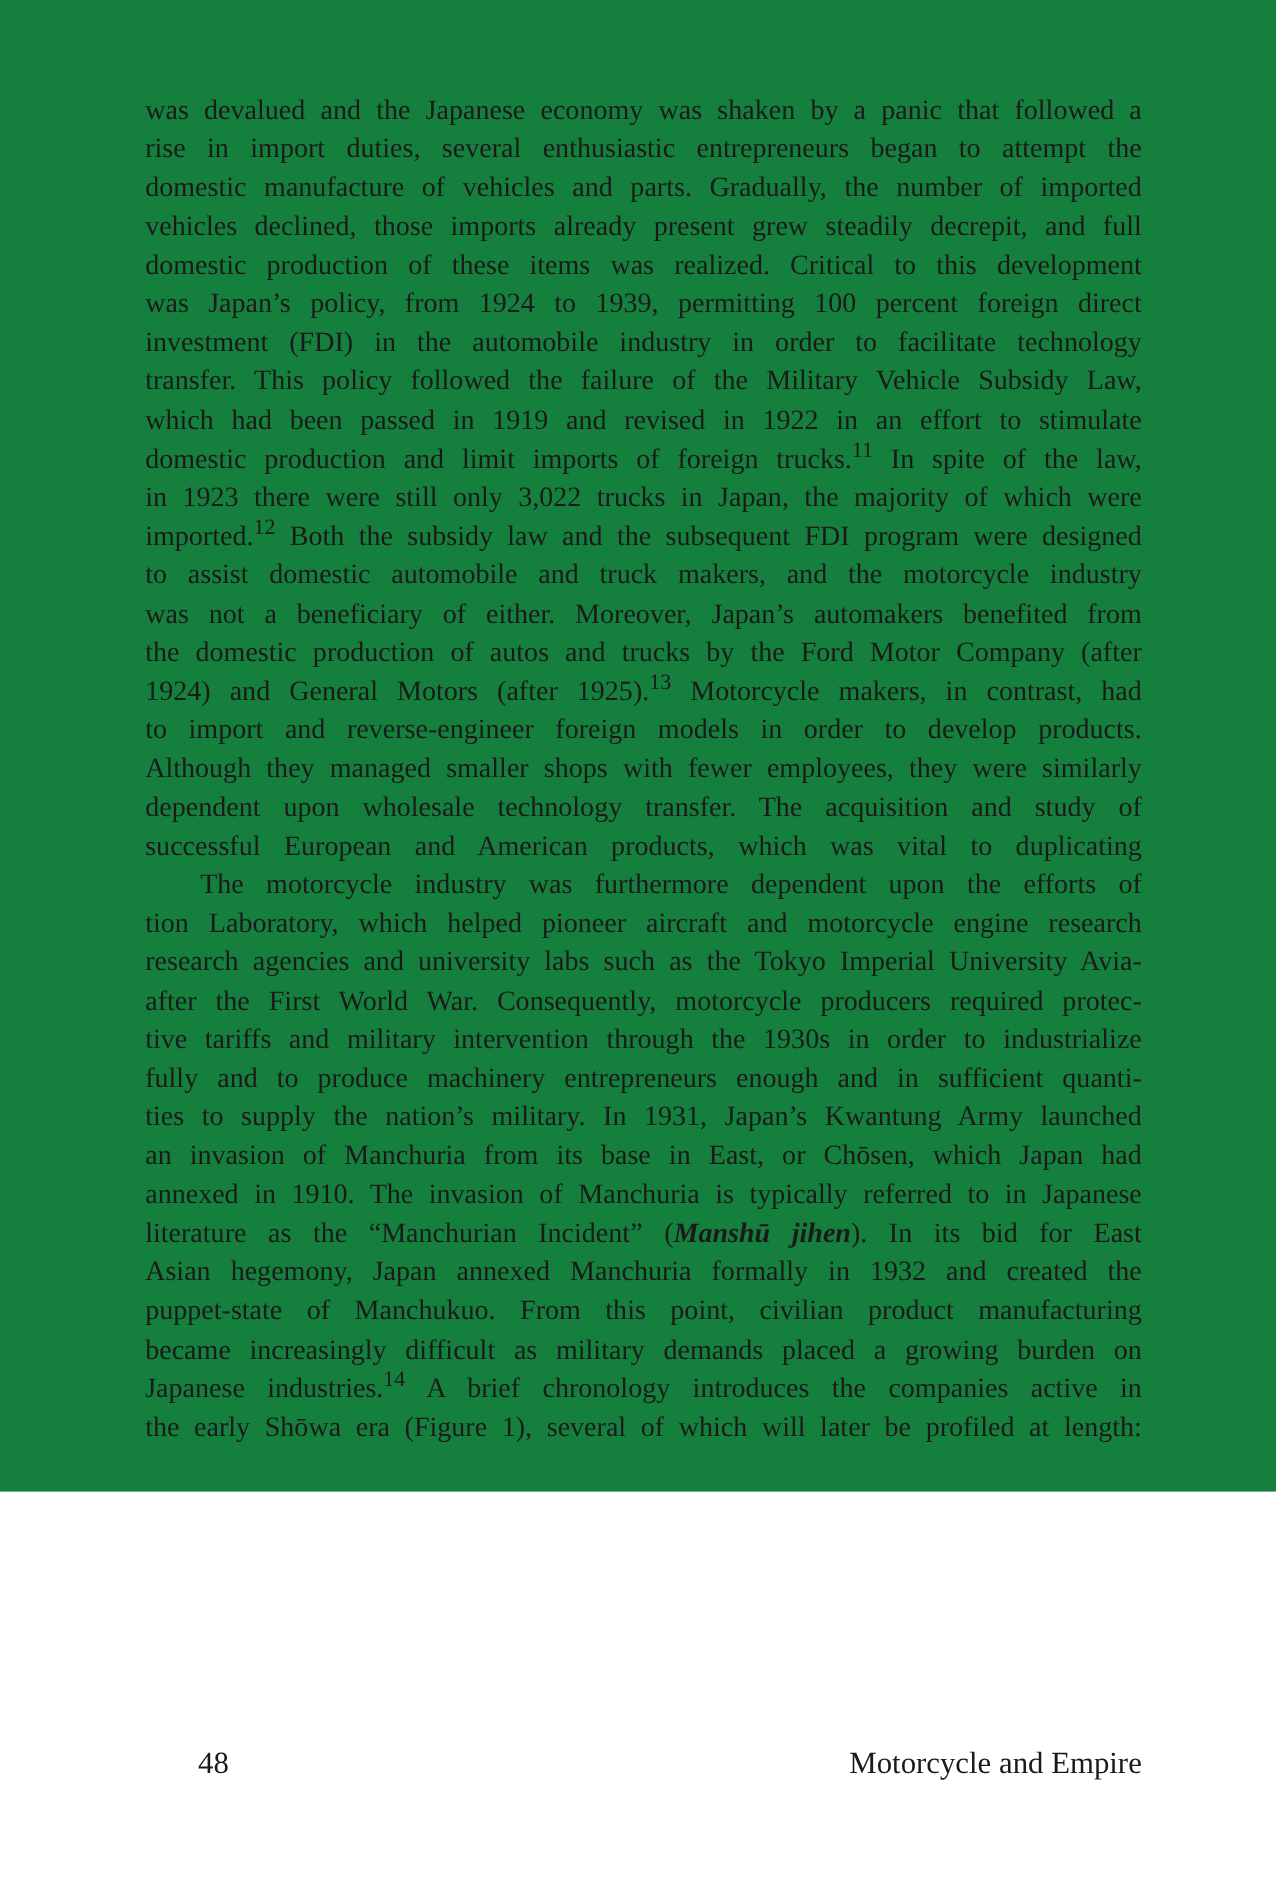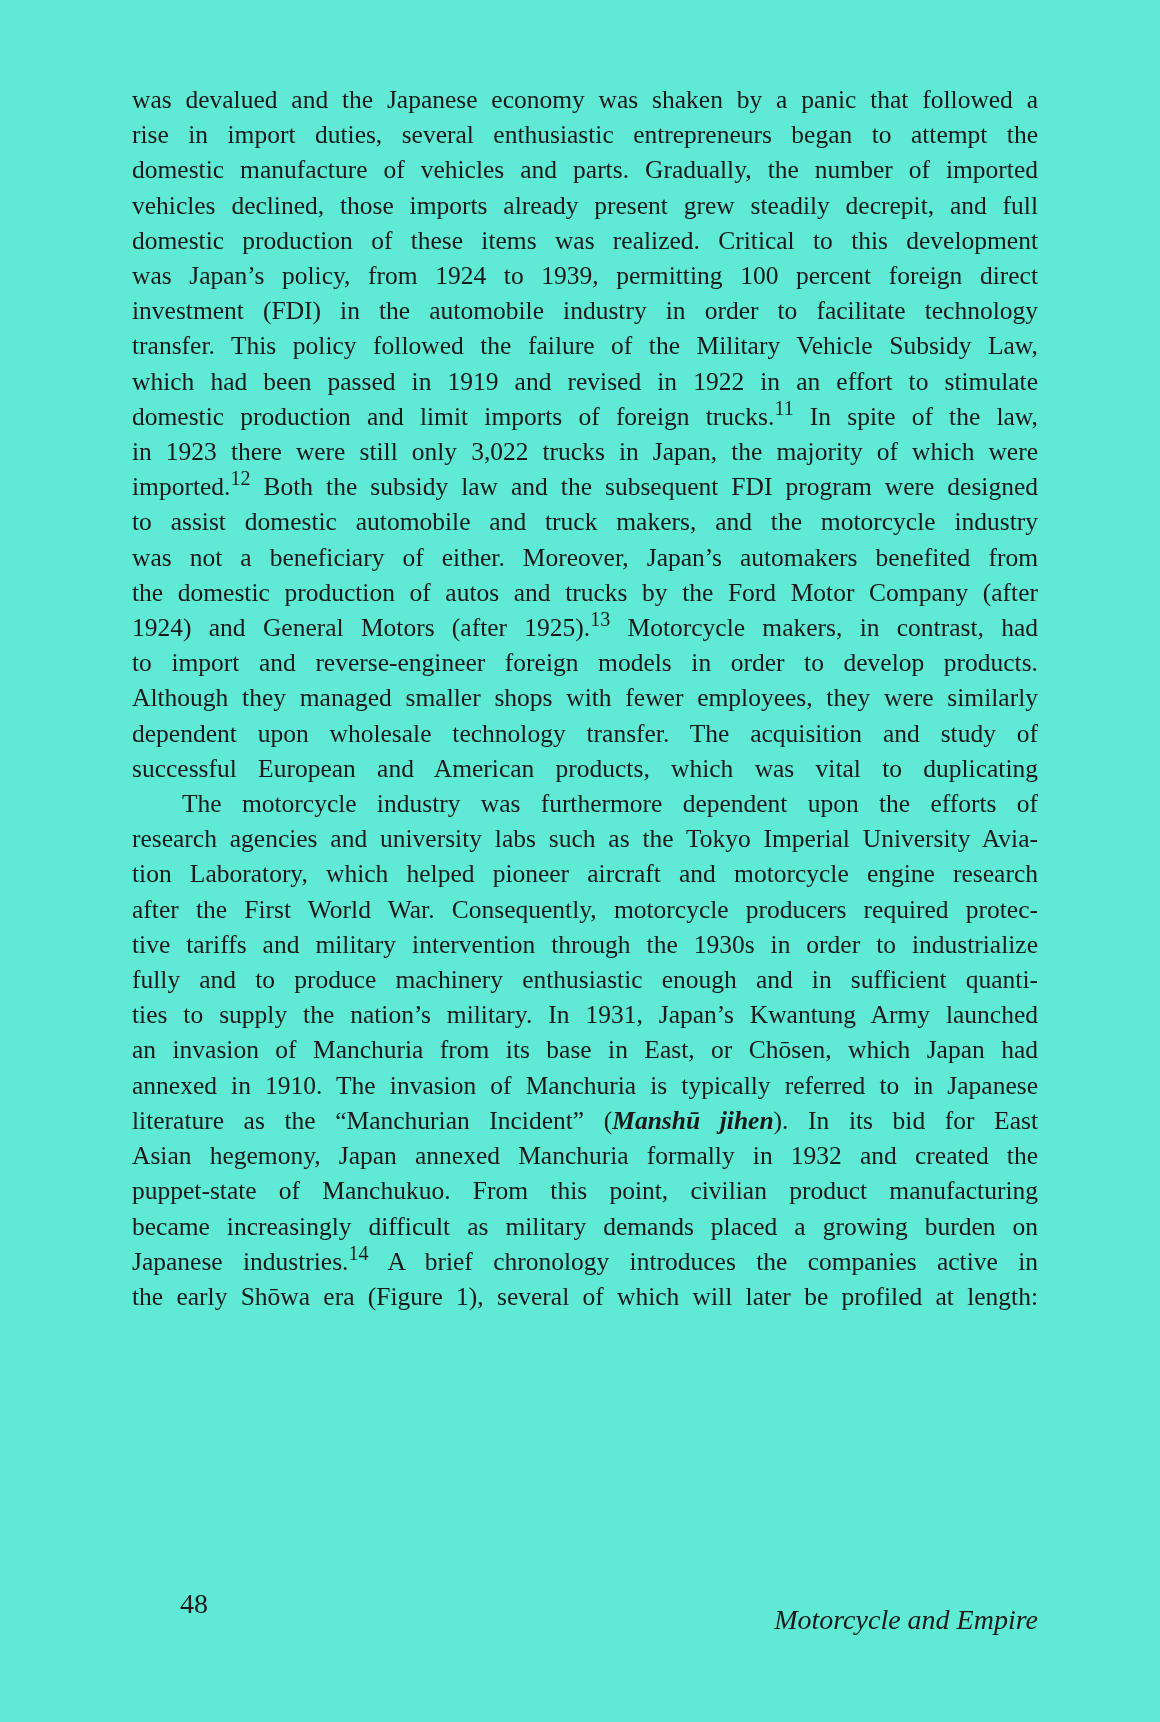--- a/index.html
+++ b/index.html
@@ -1,32 +1,32 @@
 <!DOCTYPE html>
 <html><head>
 <meta charset="utf-8">
 <style>
   html, body { margin: 0; padding: 0; background: #ffffff; }
   body { width: 1160px; height: 1722px; position: relative; overflow: hidden; }
-  .page { position: absolute; left: 0; top: 0; width: 1160px; height: 1722px; background: #5eead4; }
+  .page { position: absolute; left: 0; top: 0; width: 1160px; height: 1356px; background: #15803d; }
   .body-text {
     position: absolute; left: 132px; top: 82px; width: 906px;
     font-family: "Liberation Serif", "DejaVu Serif", serif;
     font-size: 25.5px; line-height: 35.2px; color: #1a1a1a;
     text-align: justify;
   }
   .para { margin: 0; text-indent: 0; }
   .line { display: block; text-align: justify; text-align-last: justify; white-space: nowrap; overflow: visible; }
   .line.last { text-align-last: left; }
   sup { font-size: 20px; line-height: 0; vertical-align: 10px; }
   em { font-style: italic; font-weight: bold; }
   .footer { position: absolute; top: 1588px; left: 132px; width: 906px; height: 30px;
     font-family: "Liberation Serif", "DejaVu Serif", serif; font-size: 28px; color: #1a1a1a; }
   .page-num { position: absolute; left: 48px; top: 0; }
-  .running-title { position: absolute; right: 0; top: 16px; font-style: italic; }
+  .running-title { position: absolute; right: 0; top: 0; }
 </style>
 </head>
 <body>
 
 <div class="page">
   <div class="body-text">
     <p class="para">
       <span class="line">was devalued and the Japanese economy was shaken by a panic that followed a</span>
       <span class="line">rise in import duties, several enthusiastic entrepreneurs began to attempt the</span>
       <span class="line">domestic manufacture of vehicles and parts. Gradually, the number of imported</span>
@@ -43,25 +43,25 @@
       <span class="line">was not a beneficiary of either. Moreover, Japan’s automakers benefited from</span>
       <span class="line">the domestic production of autos and trucks by the Ford Motor Company (after</span>
       <span class="line"><span>1924) and General Motors (after 1925).</span><sup>13</sup><span> Motorcycle makers, in contrast, had</span></span>
       <span class="line">to import and reverse-engineer foreign models in order to develop products.</span>
       <span class="line">Although they managed smaller shops with fewer employees, they were similarly</span>
       <span class="line">dependent upon wholesale technology transfer. The acquisition and study of</span>
       <span class="line">successful European and American products, which was vital to duplicating</span>
     </p>
     <p class="para">
       <span class="line" style="padding-left:50px;box-sizing:border-box;">The motorcycle industry was furthermore dependent upon the efforts of</span>
+      <span class="line">tion Laboratory, which helped pioneer aircraft and motorcycle engine research</span>
       <span class="line">research agencies and university labs such as the Tokyo Imperial University Avia-</span>
-      <span class="line">tion Laboratory, which helped pioneer aircraft and motorcycle engine research</span>
       <span class="line">after the First World War. Consequently, motorcycle producers required protec-</span>
       <span class="line">tive tariffs and military intervention through the 1930s in order to industrialize</span>
-      <span class="line">fully and to produce machinery enthusiastic enough and in sufficient quanti-</span>
+      <span class="line">fully and to produce machinery entrepreneurs enough and in sufficient quanti-</span>
       <span class="line">ties to supply the nation’s military. In 1931, Japan’s Kwantung Army launched</span>
       <span class="line">an invasion of Manchuria from its base in East, or Chōsen, which Japan had</span>
       <span class="line">annexed in 1910. The invasion of Manchuria is typically referred to in Japanese</span>
       <span class="line"><span>literature as the “Manchurian Incident” (</span><em>Manshū jihen</em><span>). In its bid for East</span></span>
       <span class="line">Asian hegemony, Japan annexed Manchuria formally in 1932 and created the</span>
       <span class="line">puppet-state of Manchukuo. From this point, civilian product manufacturing</span>
       <span class="line">became increasingly difficult as military demands placed a growing burden on</span>
       <span class="line"><span>Japanese industries.</span><sup>14</sup><span> A brief chronology introduces the companies active in</span></span>
       <span class="line">the early Shōwa era (Figure 1), several of which will later be profiled at length:</span>
     </p>

